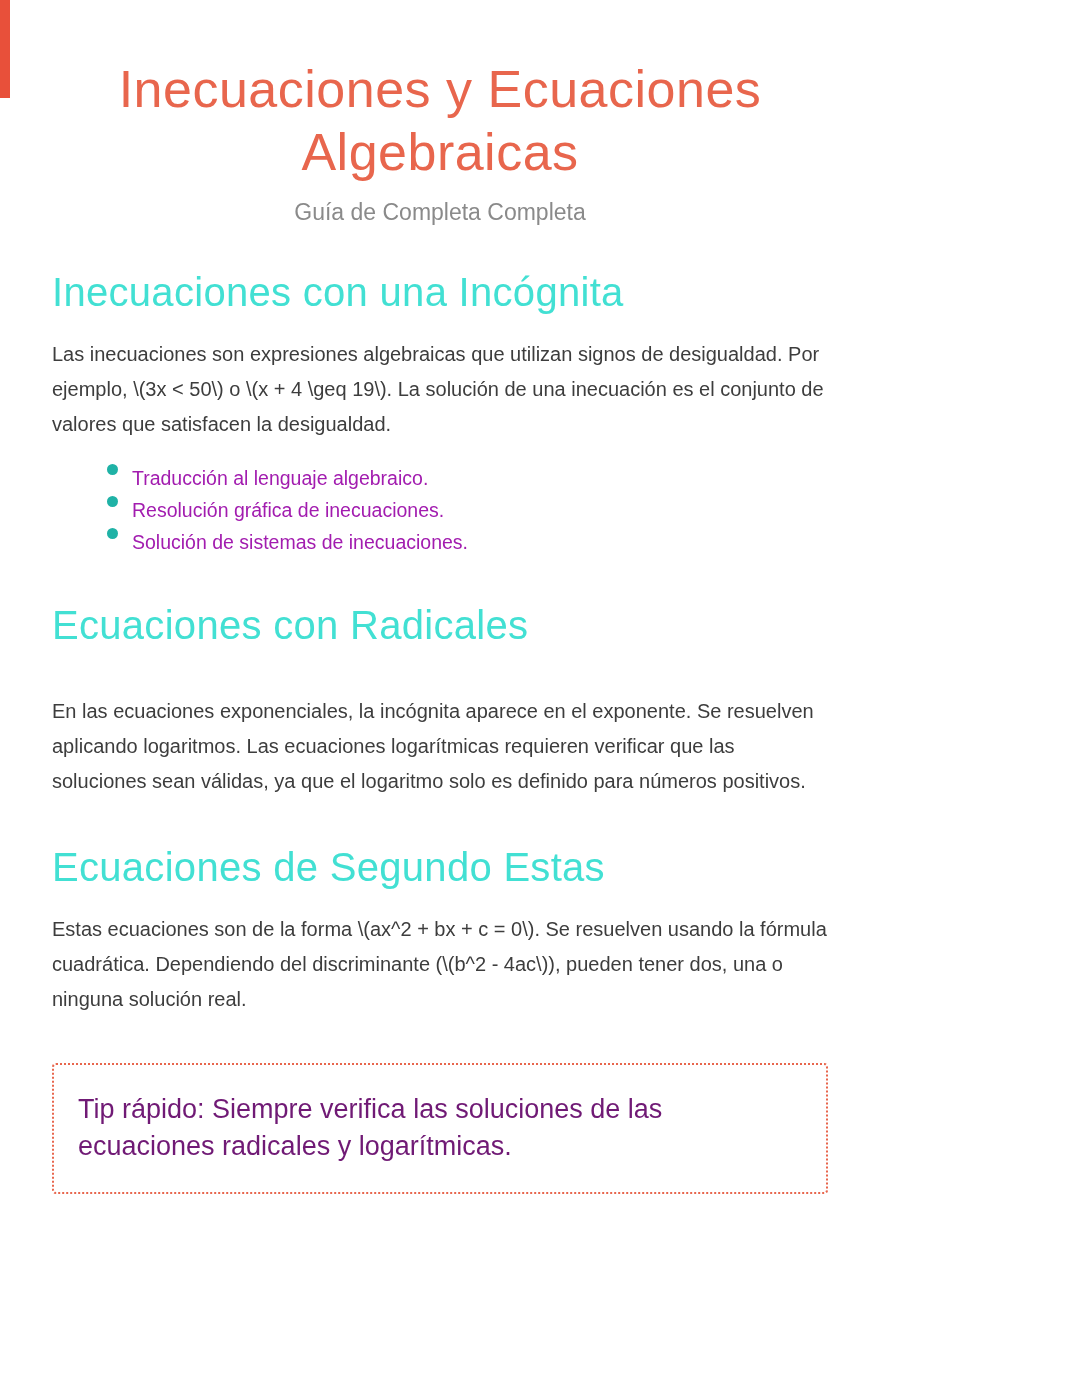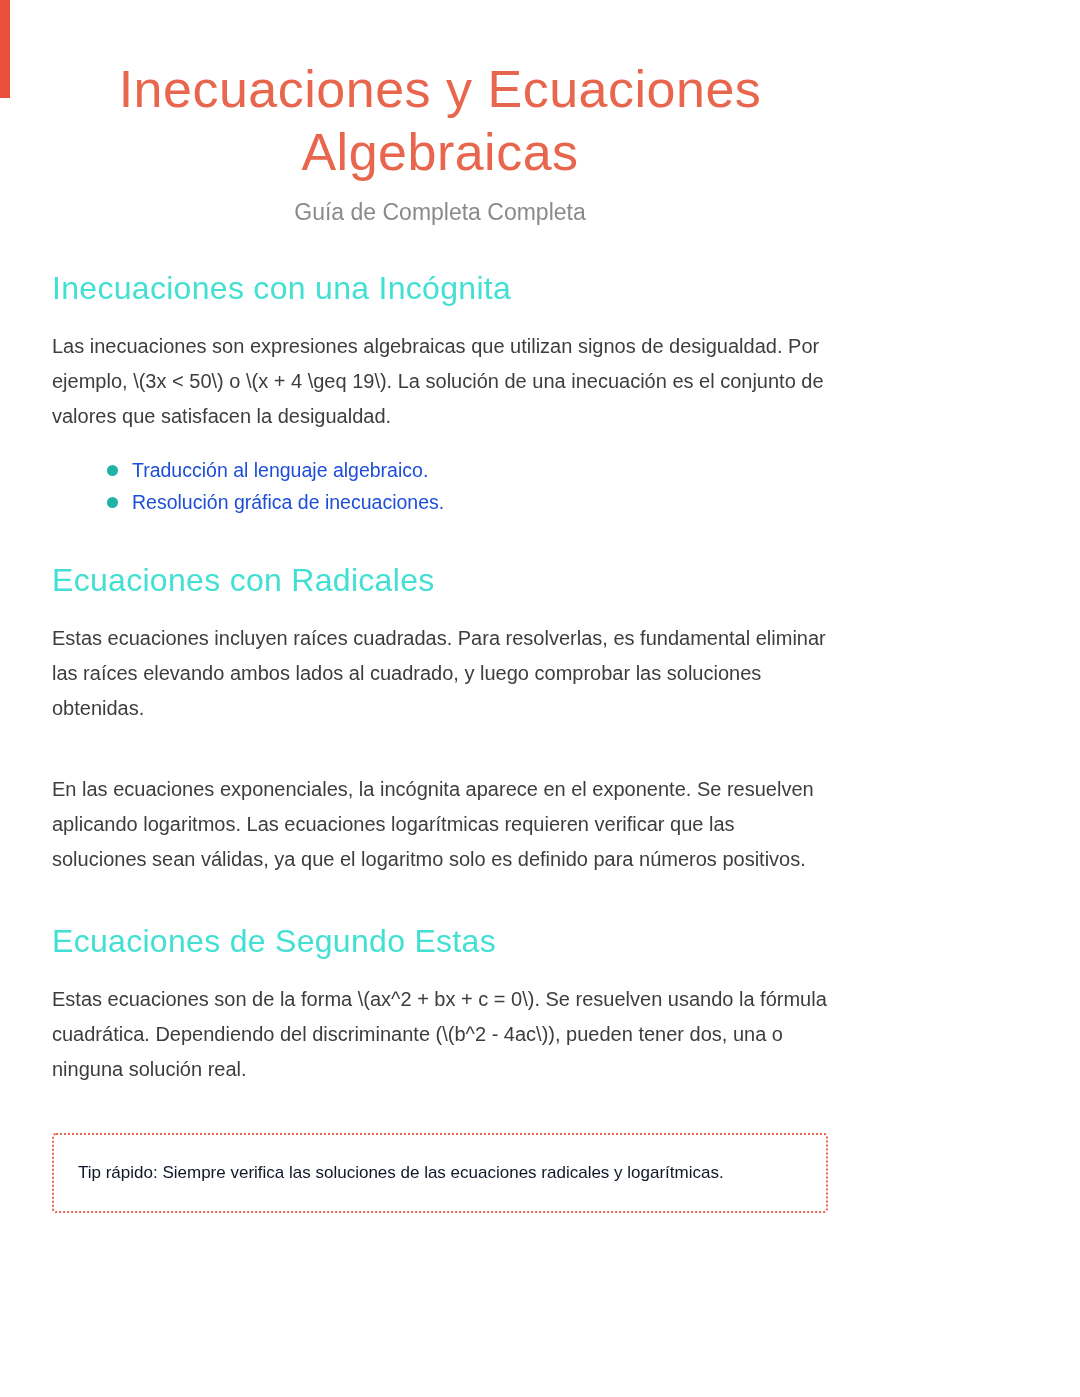--- a/index.html
+++ b/index.html
@@ -33,62 +33,61 @@
     margin: 0 auto 14px auto;
   }
   .subtitle {
     color: #8a8a8a;
     font-size: 23px;
     font-weight: 400;
   }
   section { margin-bottom: 46px; }
   h2 {
     color: #42e0d3;
-    font-size: 32px;
+    font-size: 40px;
     font-weight: 500;
     margin-bottom: 22px;
     letter-spacing: 0.3px;
   }
   .body-text {
     color: #3d3d3d;
     font-size: 20px;
     line-height: 1.75;
     max-width: 960px;
   }
   ul.bullets {
     list-style: none;
     margin-top: 22px;
     padding-left: 55px;
   }
   ul.bullets li {
     display: flex;
-    align-items: center;
-    color: #1d4ed8;
+    color: #a21caf;
     font-size: 19.5px;
     line-height: 1.45;
     margin-bottom: 4px;
   }
   .dot {
     display: inline-block;
     width: 11px;
     height: 11px;
     border-radius: 50%;
     background: #1fb2a6;
     margin-right: 14px;
     flex: 0 0 auto;
   }
   .tip-box {
     margin-top: 28px;
     border: 2px dotted #e8664d;
     border-radius: 4px;
     padding: 26px 24px;
   }
   .tip-box p {
-    color: #0f172a;
-    font-size: 17px;
+    color: #701a75;
+    font-size: 27px;
     line-height: 1.4;
   }
 </style>
 </head>
 <body>
 
 <div class="page">
   <div class="accent-bar"></div>
 
   <header>
@@ -101,26 +100,29 @@
     <p class="body-text">Las inecuaciones son expresiones algebraicas que utilizan signos de desigualdad. Por ejemplo, \(3x &lt; 50\) o \(x + 4 \geq 19\). La solución de una inecuación es el conjunto de valores que satisfacen la desigualdad.</p>
     <ul class="bullets">
       <li>
         <span class="dot"></span>
         <span>Traducción al lenguaje algebraico.</span>
       </li>
       <li>
         <span class="dot"></span>
         <span>Resolución gráfica de inecuaciones.</span>
       </li>
+      <li>
+        <span class="dot"></span>
+        <span>Solución de sistemas de inecuaciones.</span>
+      </li>
     </ul>
   </section>
 
   <section>
     <h2>Ecuaciones con Radicales</h2>
-    <p class="body-text">Estas ecuaciones incluyen raíces cuadradas. Para resolverlas, es fundamental eliminar las raíces elevando ambos lados al cuadrado, y luego comprobar las soluciones obtenidas.</p>
   </section>
 
   <section>
     <p class="body-text">En las ecuaciones exponenciales, la incógnita aparece en el exponente. Se resuelven aplicando logaritmos. Las ecuaciones logarítmicas requieren verificar que las soluciones sean válidas, ya que el logaritmo solo es definido para números positivos.</p>
   </section>
 
   <section>
     <h2>Ecuaciones de Segundo Estas</h2>
     <p class="body-text">Estas ecuaciones son de la forma \(ax^2 + bx + c = 0\). Se resuelven usando la fórmula cuadrática. Dependiendo del discriminante (\(b^2 - 4ac\)), pueden tener dos, una o ninguna solución real.</p>
   </section>

